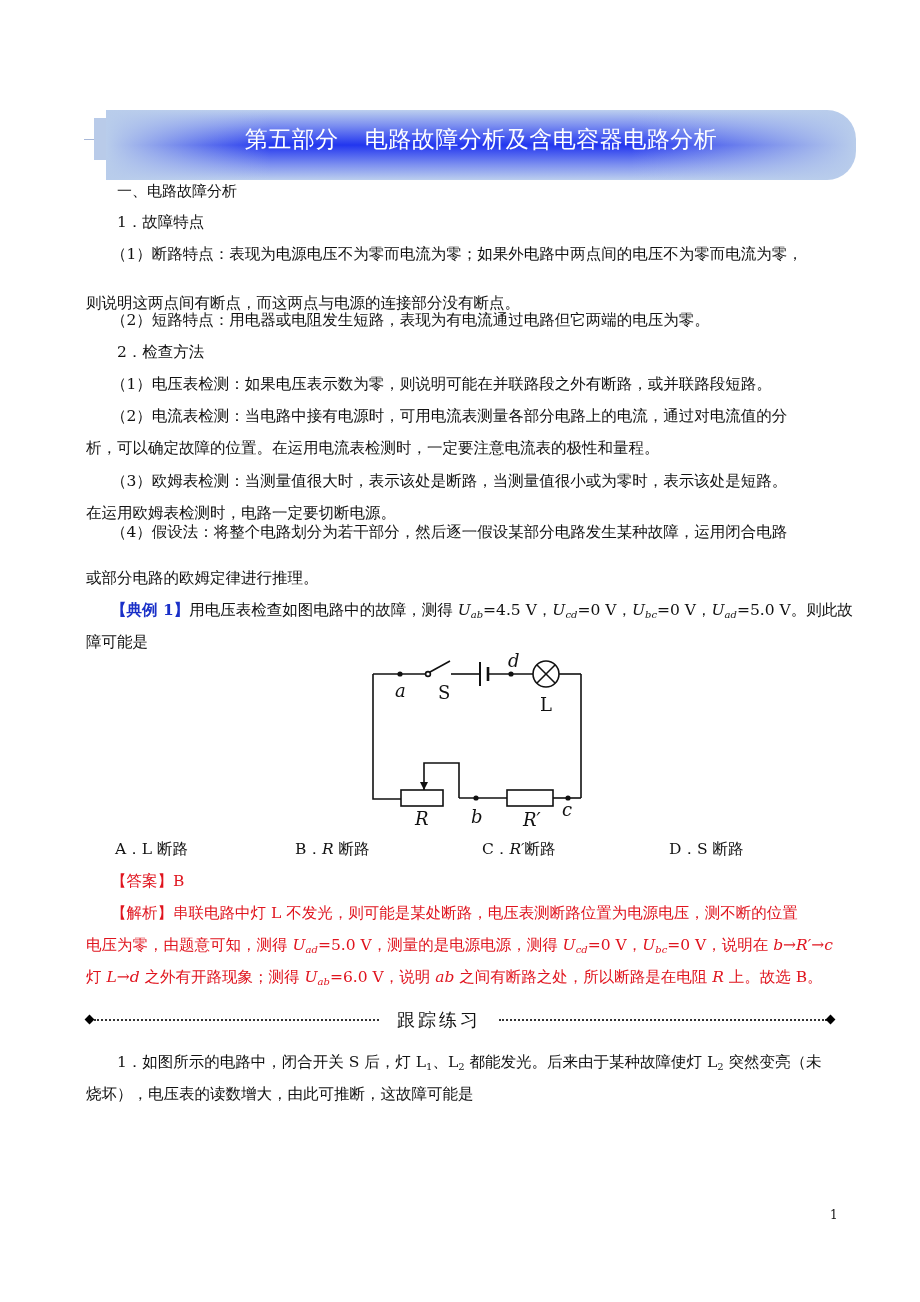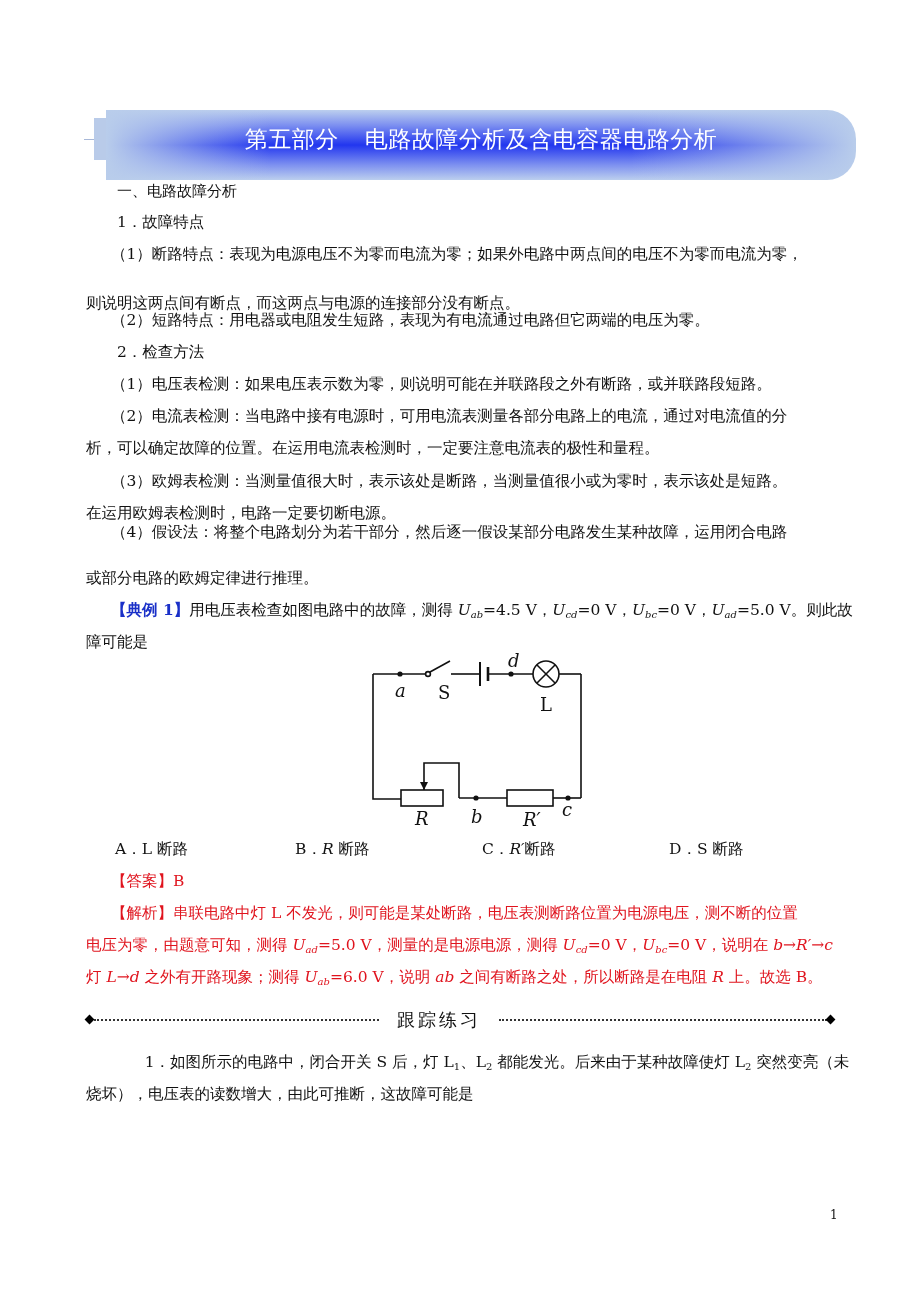--- a/index.html
+++ b/index.html
@@ -261,19 +261,19 @@
   </div>
 
   <div class="divider">
     <div class="diamond" style="left:2px;"></div>
     <div class="div-line" style="left:10px; width:285px;"></div>
     <div class="div-title">跟踪练习</div>
     <div class="div-line" style="left:415px; width:328px;"></div>
     <div class="diamond" style="left:743px;"></div>
   </div>
 
-  <div class="line" style="top:1051px; left:117px;text-align:center;">
+  <div class="line" style="top:1051px; left:117px;">
     <span>1．如图所示的电路中，闭合开关 S 后，灯 L</span><sub>1</sub><span>、L</span><sub>2</sub><span> 都能发光。后来由于某种故障使灯 L</span><sub>2</sub><span> 突然变亮（未</span>
   </div>
   <div class="line" style="top:1083px;">烧坏），电压表的读数增大，由此可推断，这故障可能是</div>
 
   <div class="page-number">1</div>
 </div>
 
 </body></html>

